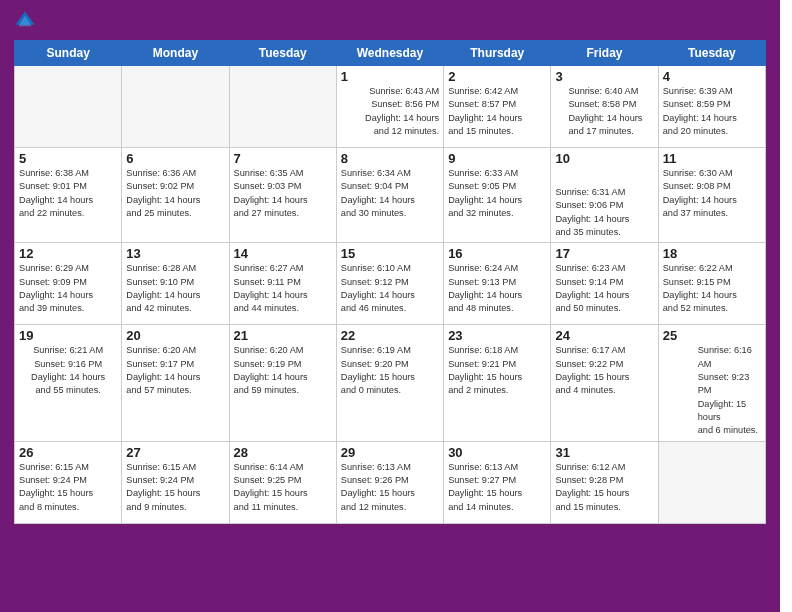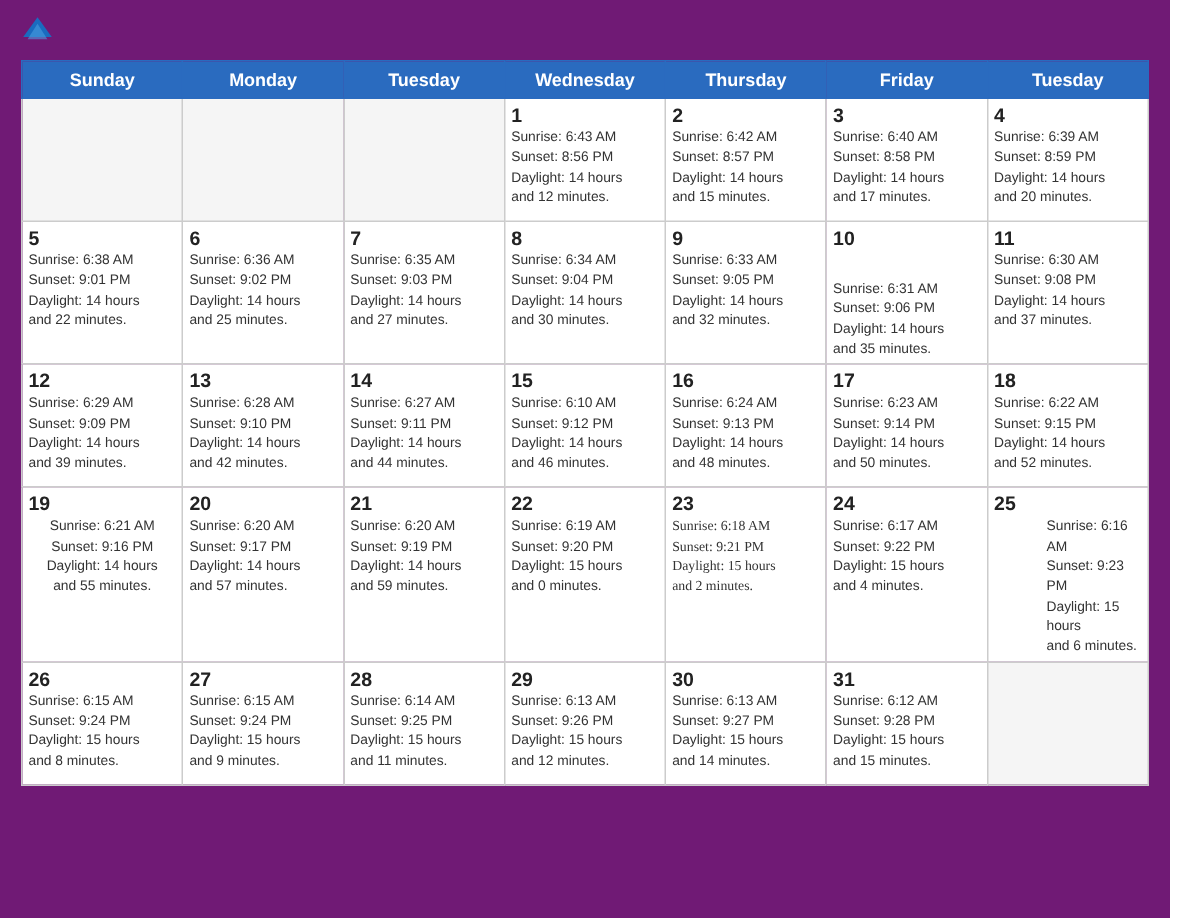--- a/index.html
+++ b/index.html
@@ -130,35 +130,35 @@
           <th>Tuesday</th>
         </tr>
     </thead>
     <tbody id="calendar-body">
     <tr>
           <td class="empty"></td>
           <td class="empty"></td>
           <td class="empty"></td>
           <td>
             <div class="day-number">1</div>
-            <div class="day-info" style="white-space: pre-line;">Sunrise: 6:43 AM
+            <div class="day-info" style="white-space: pre-line; text-align: right;">Sunrise: 6:43 AM
 Sunset: 8:56 PM
 Daylight: 14 hours
 and 12 minutes.</div>
           </td>
           <td>
             <div class="day-number">2</div>
             <div class="day-info" style="white-space: pre-line;">Sunrise: 6:42 AM
 Sunset: 8:57 PM
 Daylight: 14 hours
 and 15 minutes.</div>
           </td>
           <td>
             <div class="day-number">3</div>
-            <div class="day-info" style="white-space: pre-line;">Sunrise: 6:40 AM
+            <div class="day-info" style="white-space: pre-line; margin-left: 13px;">Sunrise: 6:40 AM
 Sunset: 8:58 PM
 Daylight: 14 hours
 and 17 minutes.</div>
           </td>
           <td>
             <div class="day-number">4</div>
             <div class="day-info" style="white-space: pre-line;">Sunrise: 6:39 AM
 Sunset: 8:59 PM
 Daylight: 14 hours
 and 20 minutes.</div>
@@ -290,21 +290,21 @@
           </td>
           <td>
             <div class="day-number">22</div>
             <div class="day-info" style="white-space: pre-line;">Sunrise: 6:19 AM
 Sunset: 9:20 PM
 Daylight: 15 hours
 and 0 minutes.</div>
           </td>
           <td>
             <div class="day-number">23</div>
-            <div class="day-info" style="white-space: pre-line; font-family: Liberation Serif, serif;">Sunrise: 6:18 AM
+            <div class="day-info" style="white-space: pre-line;">Sunrise: 6:18 AM
 Sunset: 9:21 PM
 Daylight: 15 hours
 and 2 minutes.</div>
           </td>
           <td>
             <div class="day-number">24</div>
             <div class="day-info" style="white-space: pre-line;">Sunrise: 6:17 AM
 Sunset: 9:22 PM
 Daylight: 15 hours
 and 4 minutes.</div>

